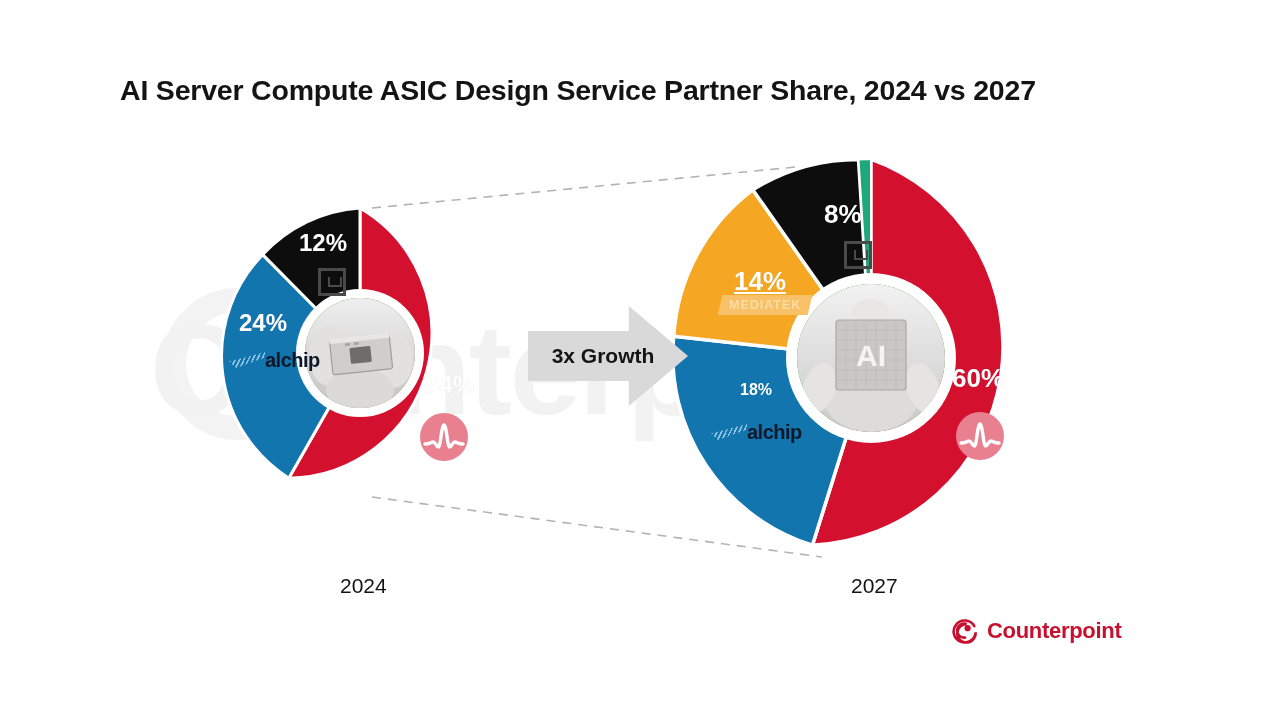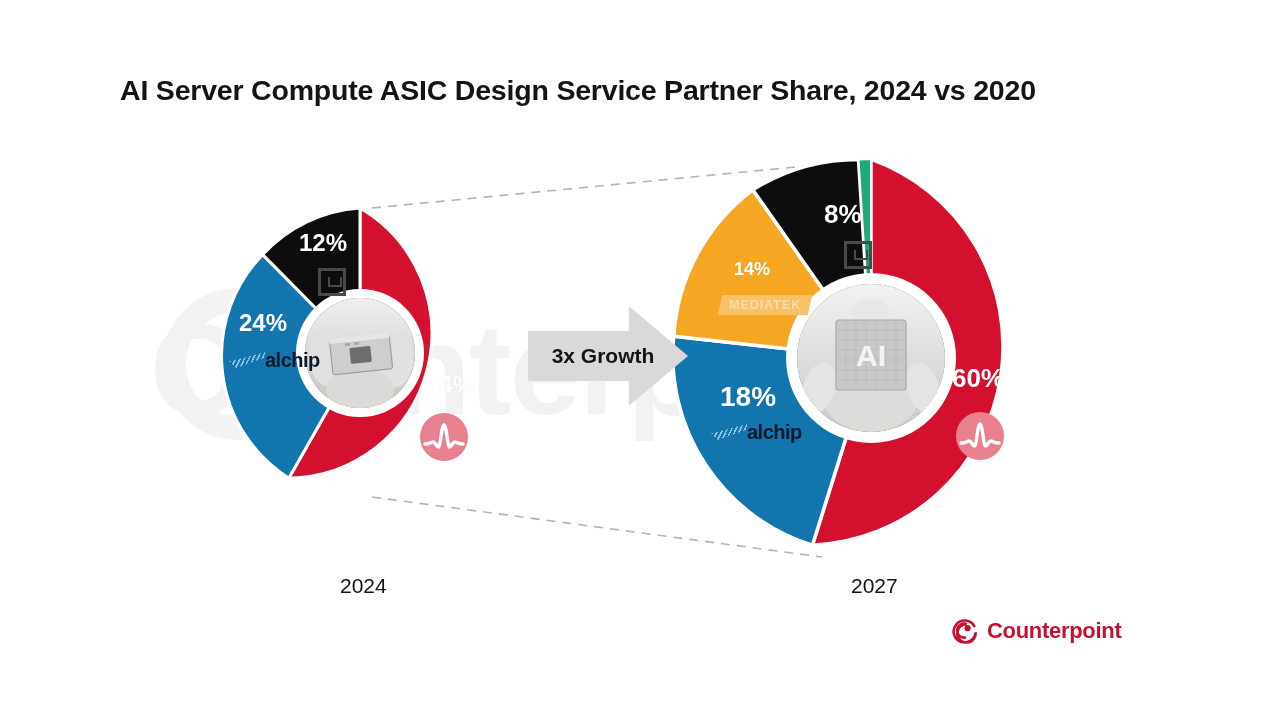--- a/index.html
+++ b/index.html
@@ -148,21 +148,21 @@
   }
 </style>
 </head>
 <body>
 
 <div id="page">
 
   <div class="wm-ring"></div>
   <div class="watermark">Counterpoint</div>
 
-  <div class="title">AI Server Compute ASIC Design Service Partner Share, 2024 vs 2020</div>
+  <div class="title">AI Server Compute ASIC Design Service Partner Share, 2024 vs 2027</div>
 
   <svg class="connectors">
     <line x1="372" y1="208" x2="868" y2="160" stroke="#b3b3b3" stroke-width="1.6" stroke-dasharray="9 7"></line>
     <line x1="372" y1="497" x2="822" y2="557" stroke="#b3b3b3" stroke-width="1.6" stroke-dasharray="9 7"></line>
   </svg>
 
   <div class="donut" style="left:215px; top:208px; width:290px; height:290px;">
     <svg width="290" height="290" viewBox="0 0 290 290">
 
       <path fill="#d4102f" d="M145 145 L145 0 A145 145 0 0 1 73.77 270.19 Z" stroke="#ffffff" stroke-width="3"></path>
@@ -258,22 +258,22 @@
         <g stroke="#bcbbb9" stroke-width="0.8">
           <path d="M39 46 H109 M39 56 H109 M39 66 H109 M39 76 H109 M39 86 H109 M39 96 H109"></path>
           <path d="M49 36 V106 M59 36 V106 M69 36 V106 M79 36 V106 M89 36 V106 M99 36 V106"></path>
         </g>
         <text x="74" y="82" text-anchor="middle" font-family="Liberation Sans, sans-serif" font-size="30" font-weight="bold" fill="#f4f4f4">AI</text>
       </svg>
     </div>
 
     
     <div class="pct" style="left:280px; top:204px; font-size:26px;">60%</div>
-    <div class="pct" style="left:48px; top:222px; font-size:28px;text-align:right;">18%</div>
-    <div class="pct" style="left:62px; top:100px; font-size:18px;">14%</div>
+    <div class="pct" style="left:68px; top:222px; font-size:16px;text-align:right;">18%</div>
+    <div class="pct" style="left:62px; top:107px; font-size:26px;text-decoration:underline;">14%</div>
     <div class="pct" style="left:152px; top:40px; font-size:26px;">8%</div>
 
     
     <div class="brand" style="left:75px; top:262px;">
       <span class="alchip-arrow"></span>
       <span class="alchip-mark">alchip</span>
     </div>
     <div class="brand mtk-mark" style="left:48px; top:136px;">
       <span class="mtk-text">MEDIATEK</span>
     </div>

